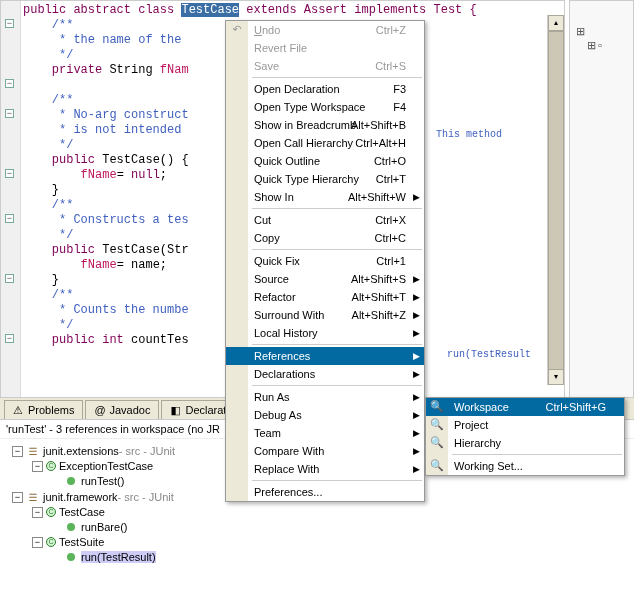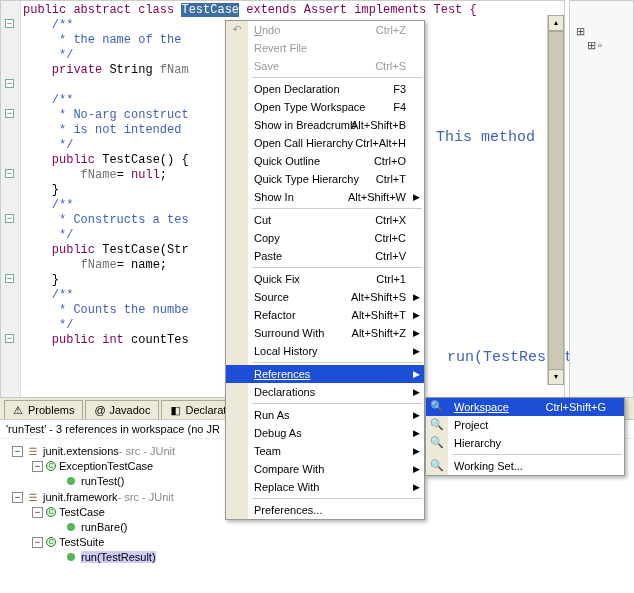--- a/index.html
+++ b/index.html
@@ -4,37 +4,37 @@
 <style>
 * { margin: 0; padding: 0; box-sizing: border-box; }
 body { font-family: "Segoe UI", Tahoma, sans-serif; font-size: 11px; background: #fff; width: 634px; height: 593px; overflow: hidden; position: relative; }
 
 .editor-area { position: absolute; top: 0; left: 0; width: 565px; height: 398px; background: #fff; border: 1px solid #ccc; }
 .gutter { position: absolute; left: 0; top: 0; width: 20px; height: 100%; background: #f0f0f0; border-right: 1px solid #ddd; }
 .fold { position: absolute; left: 4px; width: 9px; height: 9px; border: 1px solid #7a9; background: #fff; color: #555; font-size: 9px; line-height: 7px; text-align: center; cursor: pointer; }
 .code { position: absolute; left: 22px; top: 2px; font-family: "Courier New", monospace; font-size: 12px; line-height: 15px; white-space: pre; color: #000; }
 .kw { color: #7f0055; font-weight: normal; }
 .cmt { color: #3f5fbf; }
-.fld { color: #737373; }
+.fld { color: #be185d; }
 .sel { background: #3a6ea5; color: #fff; }
-.annot { position: absolute; font-family: "Courier New", monospace; font-size: 15px; color: #3f5fbf; }
+.annot { position: absolute; font-family: "Courier New", monospace; font-size: 10px; color: #3f5fbf; }
 
 .overview { position: absolute; right: 0; top: 0; width: 65px; height: 398px; background: #f8f8f8; border: 1px solid #ccc; }
 .ov-expand { position: absolute; font-size: 11px; color: #555; }
 .scrollbar-v { position: absolute; right: 0; top: 14px; width: 16px; height: 370px; background: #ece9d8; border-left: 1px solid #ccc; }
 .sb-btn { width: 16px; height: 16px; background: #ece9d8; border: 1px solid #aca899; font-size: 8px; text-align: center; line-height: 14px; }
 .sb-thumb { position: absolute; top: 16px; left: 0; width: 16px; height: 340px; background: #cdc7b5; border: 1px solid #aca899; }
 
 .context-menu, .submenu { position: absolute; background: #fff; border: 1px solid #999; box-shadow: 2px 2px 4px rgba(0,0,0,0.3); font-size: 11px; z-index: 100; }
 .context-menu { left: 225px; top: 20px; width: 200px; }
 .submenu { left: 425px; top: 397px; width: 200px; z-index: 101; }
 .menu-strip { position: absolute; left: 0; top: 0; width: 22px; height: 100%; background: #ece9d8; }
 .menu-item { position: relative; padding: 3px 18px 3px 28px; cursor: default; }
 .menu-item.disabled { color: #999; }
-.menu-item.highlighted { background: #1d4ed8; color: #fff; text-decoration: underline; }
+.menu-item.highlighted { background: #0369a1; color: #fff; }
 .menu-sep { height: 1px; background: #ccc; margin: 2px 2px 2px 26px; }
 .menu-shortcut { position: absolute; right: 18px; top: 3px; }
 .menu-arrow { position: absolute; right: 4px; top: 4px; font-size: 9px; }
 .menu-icon { position: absolute; left: 3px; top: 2px; width: 16px; height: 16px; font-size: 11px; text-align: center; }
 .underline { text-decoration: underline; }
 
 .bottom-panel { position: absolute; left: 0; top: 398px; width: 634px; height: 195px; background: #fff; }
 .tab-bar { height: 22px; background: #ece9d8; border-bottom: 1px solid #ccc; display: flex; align-items: flex-end; padding-left: 4px; }
 .tab { padding: 3px 8px; border: 1px solid #aca899; border-bottom: none; background: #ece9d8; margin-right: 2px; font-size: 11px; cursor: pointer; display: flex; align-items: center; gap: 3px; }
 .tab-icon { width: 12px; height: 12px; display: inline-block; }
@@ -112,21 +112,20 @@
   <div class="menu-item"><span>Open Declaration</span><span class="menu-shortcut">F3</span></div>
   <div class="menu-item"><span>Open Type Workspace</span><span class="menu-shortcut">F4</span></div>
   <div class="menu-item"><span>Show in Breadcrumb</span><span class="menu-shortcut">Alt+Shift+B</span></div>
   <div class="menu-item"><span>Open Call Hierarchy</span><span class="menu-shortcut">Ctrl+Alt+H</span></div>
   <div class="menu-item"><span>Quick Outline</span><span class="menu-shortcut">Ctrl+O</span></div>
   <div class="menu-item"><span>Quick Type Hierarchy</span><span class="menu-shortcut">Ctrl+T</span></div>
   <div class="menu-item"><span>Show In</span><span class="menu-shortcut">Alt+Shift+W</span><span class="menu-arrow">▶</span></div>
   <div class="menu-sep"></div>
   <div class="menu-item"><span>Cut</span><span class="menu-shortcut">Ctrl+X</span></div>
   <div class="menu-item"><span>Copy</span><span class="menu-shortcut">Ctrl+C</span></div>
-  <div class="menu-item"><span>Paste</span><span class="menu-shortcut">Ctrl+V</span></div>
   <div class="menu-sep"></div>
   <div class="menu-item"><span>Quick Fix</span><span class="menu-shortcut">Ctrl+1</span></div>
   <div class="menu-item"><span>Source</span><span class="menu-shortcut">Alt+Shift+S</span><span class="menu-arrow">▶</span></div>
   <div class="menu-item"><span>Refactor</span><span class="menu-shortcut">Alt+Shift+T</span><span class="menu-arrow">▶</span></div>
   <div class="menu-item"><span>Surround With</span><span class="menu-shortcut">Alt+Shift+Z</span><span class="menu-arrow">▶</span></div>
   <div class="menu-item"><span>Local History</span><span class="menu-arrow">▶</span></div>
   <div class="menu-sep"></div>
   <div class="menu-item highlighted"><span>References</span><span class="menu-arrow">▶</span></div>
   <div class="menu-item"><span>Declarations</span><span class="menu-arrow">▶</span></div>
   <div class="menu-sep"></div>

